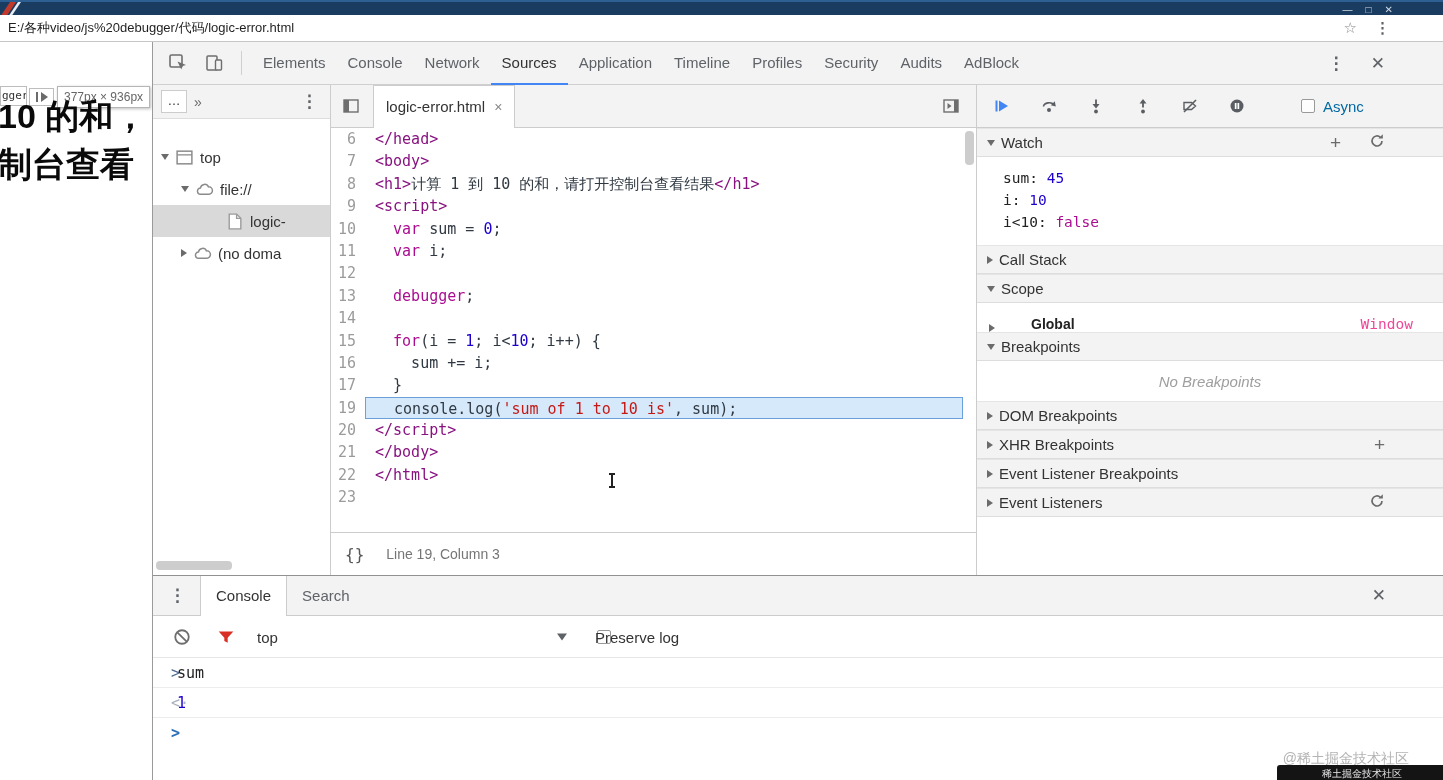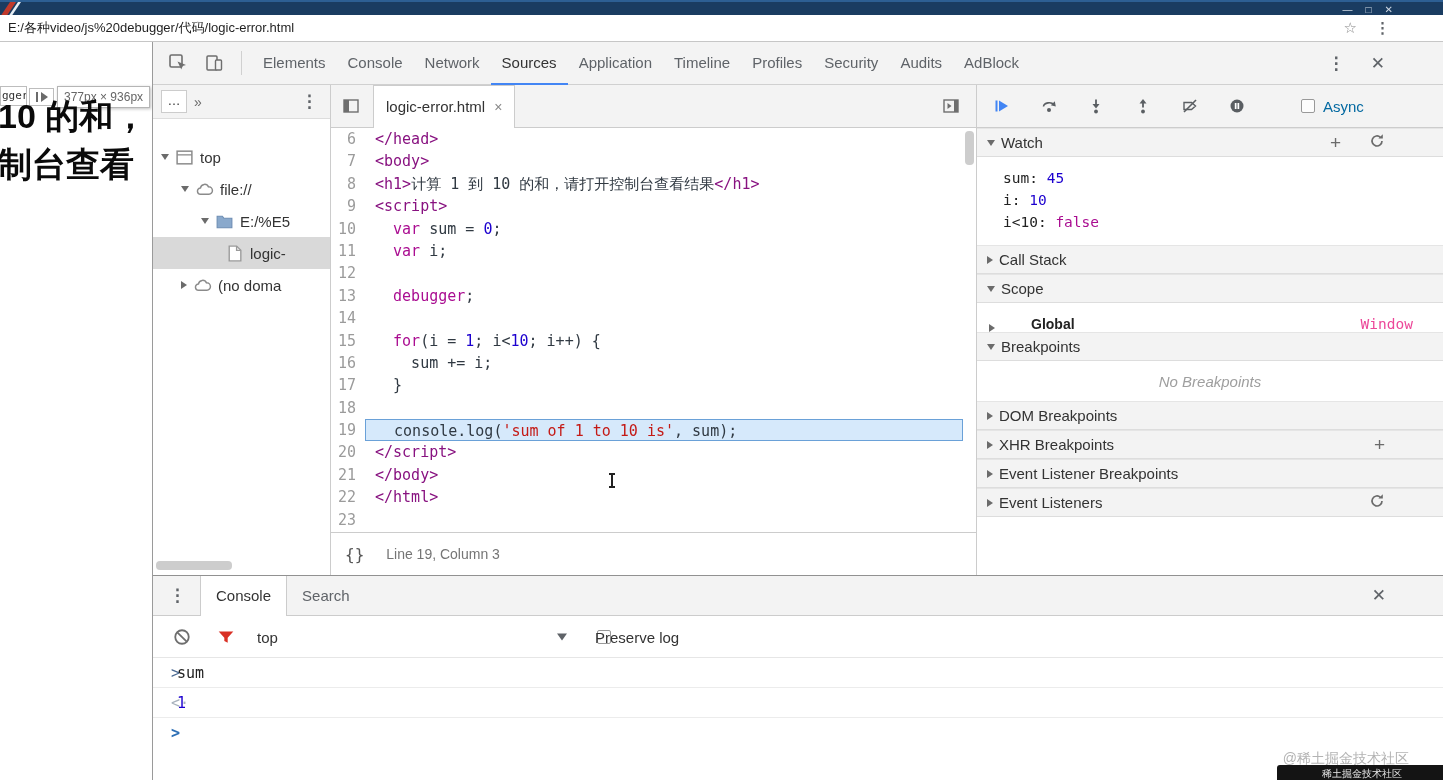--- a/index.html
+++ b/index.html
@@ -235,29 +235,20 @@
           </div>
           <div class="nav-row ind1">
             <span class="tri-d"></span>
             <span class="ico">
               <svg width="19" height="19" viewBox="0 0 18 18">
                   <path d="M5.5 13.5 a3 3 0 0 1 -.3-6 a4 4 0 0 1 7.6-1 a3 3 0 0 1 .4 7 Z" fill="none" stroke="#8b8b8b" stroke-width="1.4"></path>
                 </svg>
             </span>
             <span>file://</span>
           </div>
-          <div class="nav-row ind2">
-            <span class="tri-d"></span>
-            <span class="ico">
-              <svg width="19" height="19" viewBox="0 0 18 18">
-                  <path d="M2 4 h5 l1.5 2 H16 v9 H2 Z" fill="#8aa9cc" stroke="#6d8db3" stroke-width="1"></path>
-                </svg>
-            </span>
-            <span>E:/%E5</span>
-          </div>
           <div class="nav-row ind3 selected">
             <span class="ico">
               <svg width="19" height="19" viewBox="0 0 18 18">
                   <path d="M4 2 h7 l4 4 v10 H4 Z" fill="#fff" stroke="#9a9a9a" stroke-width="1.3"></path>
                   <path d="M11 2 v4 h4" fill="none" stroke="#9a9a9a" stroke-width="1.3"></path>
                 </svg>
             </span>
             <span>logic-</span>
           </div>
           <div class="nav-row ind1">
@@ -300,21 +291,20 @@
               <div class="code-line"><span class="ln">8</span><span class="code"><span class="tk-tag">&lt;h1&gt;</span><span class="tk-plain">计算 1 到 10 的和，请打开控制台查看结果</span><span class="tk-tag">&lt;/h1&gt;</span></span></div>
               <div class="code-line"><span class="ln">9</span><span class="code"><span class="tk-tag">&lt;script&gt;</span></span></div>
               <div class="code-line"><span class="ln">10</span><span class="code"><span class="tk-plain">  </span><span class="tk-kw">var</span><span class="tk-plain"> sum = </span><span class="tk-num">0</span><span class="tk-plain">;</span></span></div>
               <div class="code-line"><span class="ln">11</span><span class="code"><span class="tk-plain">  </span><span class="tk-kw">var</span><span class="tk-plain"> i;</span></span></div>
               <div class="code-line"><span class="ln">12</span><span class="code"></span></div>
               <div class="code-line"><span class="ln">13</span><span class="code"><span class="tk-plain">  </span><span class="tk-kw">debugger</span><span class="tk-plain">;</span></span></div>
               <div class="code-line"><span class="ln">14</span><span class="code"></span></div>
               <div class="code-line"><span class="ln">15</span><span class="code"><span class="tk-plain">  </span><span class="tk-kw">for</span><span class="tk-plain">(i = </span><span class="tk-num">1</span><span class="tk-plain">; i&lt;</span><span class="tk-num">10</span><span class="tk-plain">; i++) {</span></span></div>
               <div class="code-line"><span class="ln">16</span><span class="code"><span class="tk-plain">    sum += i;</span></span></div>
               <div class="code-line"><span class="ln">17</span><span class="code"><span class="tk-plain">  }</span></span></div>
-              <div class="code-line"><span class="ln">18</span><span class="code"></span></div>
               <div class="code-line hl"><span class="ln">19</span><span class="code"><span class="tk-plain">  console.log(</span><span class="tk-str">'sum of 1 to 10 is'</span><span class="tk-plain">, sum);</span></span></div>
               <div class="code-line"><span class="ln">20</span><span class="code"><span class="tk-tag">&lt;/script&gt;</span></span></div>
               <div class="code-line"><span class="ln">21</span><span class="code"><span class="tk-tag">&lt;/body&gt;</span></span></div>
               <div class="code-line"><span class="ln">22</span><span class="code"><span class="tk-tag">&lt;/html&gt;</span></span></div>
               <div class="code-line"><span class="ln">23</span><span class="code"></span></div>
             </div>
           <div class="ed-scrollthumb"></div>
           <div class="ibeam"></div>
         </div>
         <div class="editor-status">

